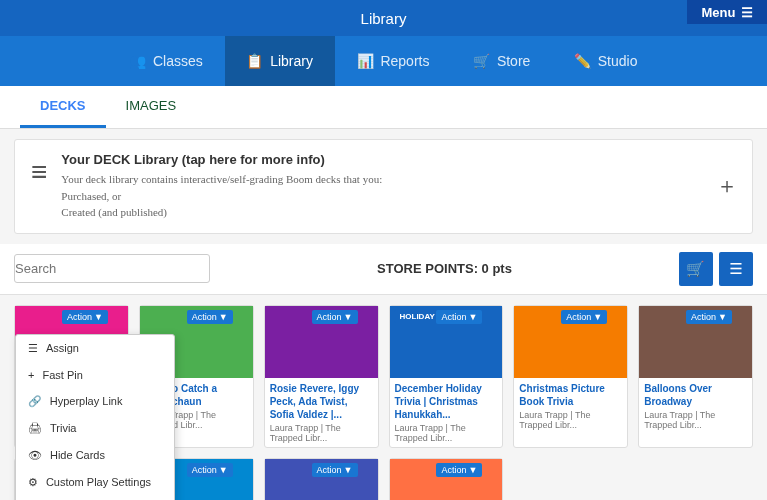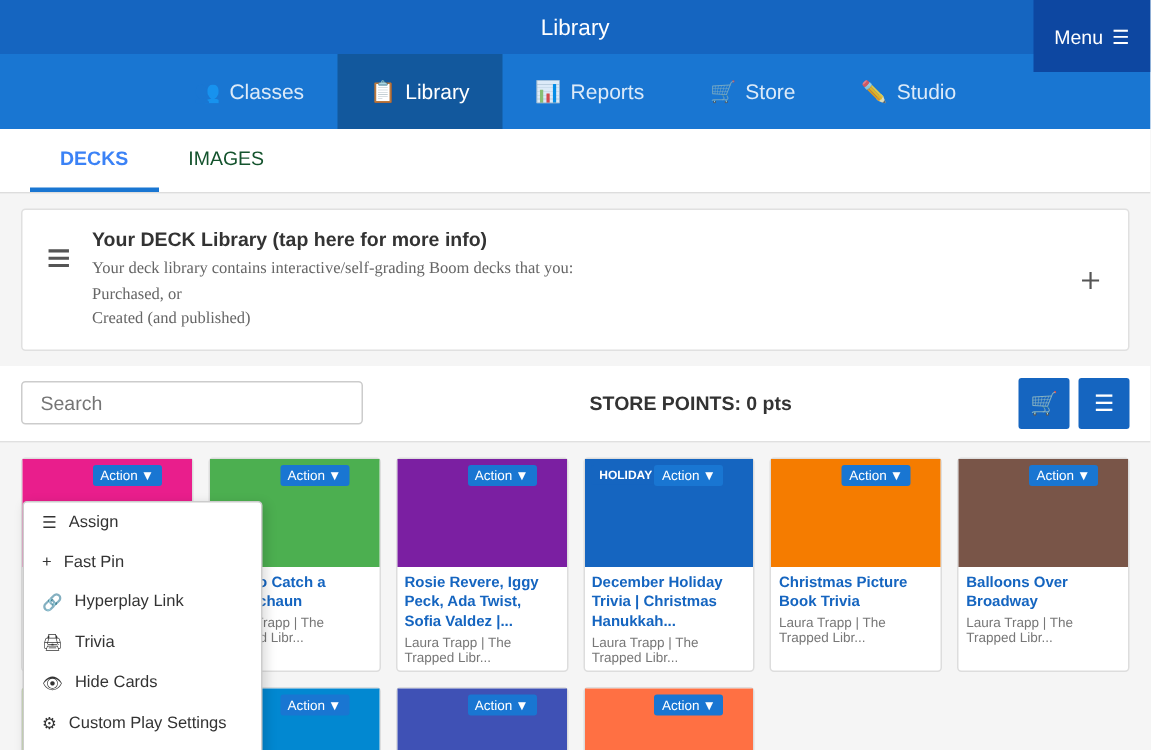--- a/index.html
+++ b/index.html
@@ -1,42 +1,42 @@
 <!DOCTYPE html>
 <html><head>
   <meta charset="utf-8">
   <style>
     * { margin: 0; padding: 0; box-sizing: border-box; }
     body { font-family: Arial, sans-serif; width: 767px; height: 500px; overflow: hidden; background: #f5f5f5; }
 
     
     .header { background: #1565c0; height: 36px; display: flex; align-items: center; justify-content: center; position: relative; }
     .header-title { color: white; font-size: 15px; font-weight: 500; }
-    .menu-btn { position: absolute; right: 0; top: 0; background: #0d47a1; color: white; height: 48px; padding: 0 14px; display: flex; align-items: center; gap: 6px; font-size: 13px; cursor: pointer; border: none; }
+    .menu-btn { position: absolute; right: 0; top: 0; background: #0d47a1; color: white; height: 24px; padding: 0 14px; display: flex; align-items: center; gap: 6px; font-size: 13px; cursor: pointer; border: none; font-weight: bold; }
 
     
     .nav { background: #1976d2; height: 50px; display: flex; align-items: center; justify-content: center; gap: 0; }
     .nav-item { color: rgba(255,255,255,0.85); display: flex; align-items: center; gap: 6px; padding: 0 22px; height: 50px; font-size: 14px; cursor: pointer; text-decoration: none; }
     .nav-item.active { background: rgba(0,0,0,0.25); color: white; }
 
     
     .tabs { background: white; display: flex; border-bottom: 1px solid #ddd; padding: 0 20px; }
     .tab { padding: 12px 20px; font-size: 13px; cursor: pointer; color: #14532d; font-weight: 500; border-bottom: 3px solid transparent; }
     .tab.active { color: #3b82f6; border-bottom-color: #1976d2; font-weight: bold; }
 
     
     .info-banner { background: white; margin: 10px 14px; padding: 12px 16px; display: flex; align-items: flex-start; gap: 14px; border: 1px solid #e0e0e0; border-radius: 3px; position: relative; }
     .info-icon { font-size: 28px; color: #555; margin-top: 4px; }
     .info-text h4 { font-size: 13px; font-weight: bold; color: #333; margin-bottom: 4px; }
     .info-text p { font-size: 11px; color: #666; line-height: 1.5; font-family: Liberation Serif, serif; }
     .info-plus { position: absolute; right: 14px; top: 50%; transform: translateY(-50%); font-size: 22px; color: #555; cursor: pointer; }
 
     
     .search-bar { background: white; padding: 8px 14px; display: flex; align-items: center; justify-content: space-between; border-bottom: 1px solid #e0e0e0; }
-    .search-input { border: 1px solid #ccc; border-radius: 3px; padding: 6px 12px; font-size: 13px; width: 228px; color: #999; }
+    .search-input { border: 1px solid #ccc; border-radius: 3px; padding: 6px 0; font-size: 13px; width: 196px; color: #999; }
     .store-points { font-size: 13px; font-weight: bold; color: #333; }
     .search-icons { display: flex; gap: 6px; }
     .search-icon-btn { background: #1565c0; color: white; border: none; width: 34px; height: 34px; display: flex; align-items: center; justify-content: center; cursor: pointer; font-size: 15px; border-radius: 2px; }
 
     
     .cards-grid { padding: 10px 14px; display: grid; grid-template-columns: repeat(6, 1fr); gap: 10px; overflow: hidden; position: relative; }
 
     .card { background: white; border: 1px solid #ddd; border-radius: 3px; overflow: visible; position: relative; }
     .card-title { font-size: 10px; font-weight: bold; color: #1565c0; padding: 4px 5px 2px; line-height: 1.3; }
     .card-author { font-size: 9px; color: #777; padding: 0 5px 4px; }

